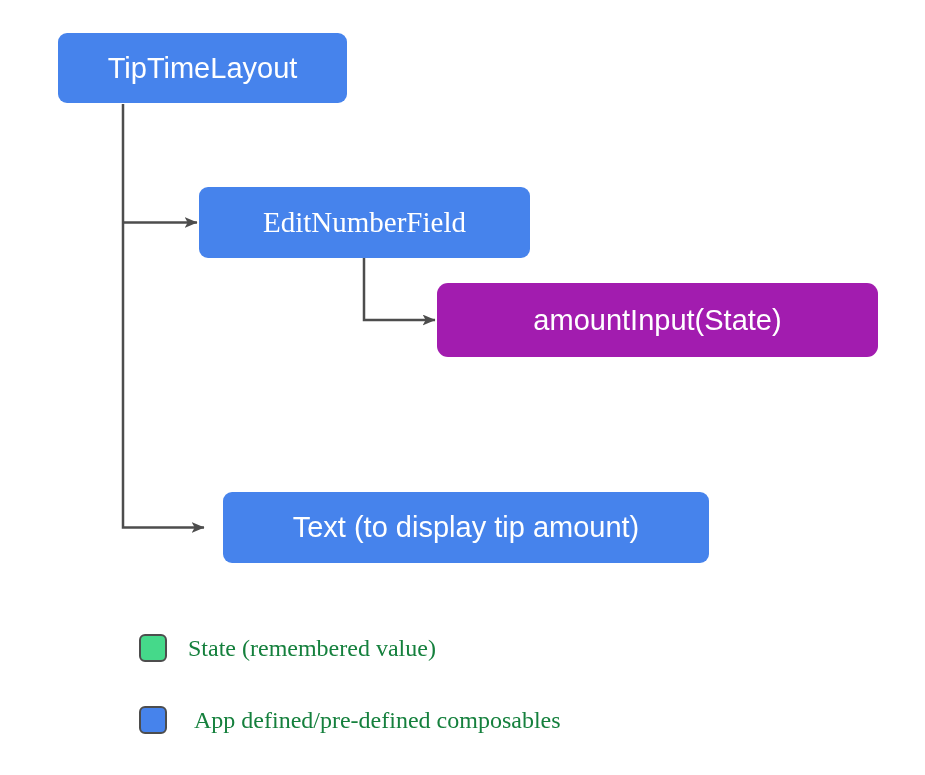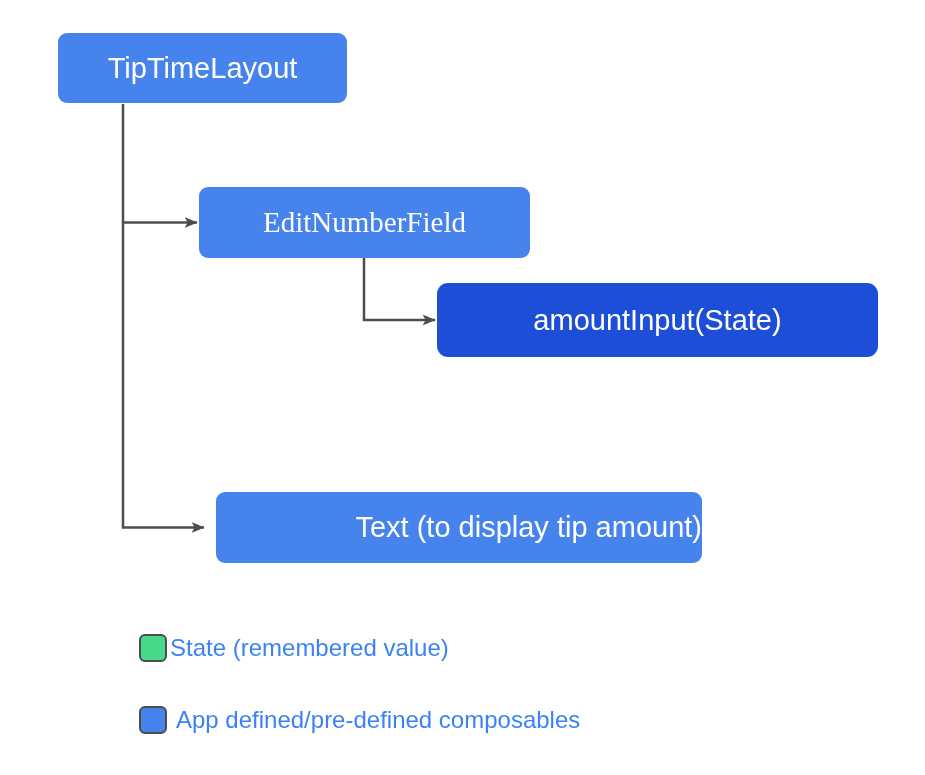--- a/index.html
+++ b/index.html
@@ -29,51 +29,52 @@
     align-items: center;
     justify-content: center;
     color: #ffffff;
     font-size: 29px;
     line-height: 1;
     border-radius: 9px;
     white-space: nowrap;
     text-align: center;
   }
   .node-blue  { background: #4683EC; }
-  .node-green { background: #1d4ed8; }
+  .node-green { background: #a21caf; }
 
   #node-tiptimelayout   { left: 58px;  top: 33px;  width: 289px; height: 70px; }
   #node-editnumberfield { left: 199px; top: 187px; width: 331px; height: 71px; font-family: Liberation Serif, serif; }
   #node-amountinput     { left: 437px; top: 283px; width: 441px; height: 74px; border-radius: 11px; }
-  #node-textdisplay     { left: 216px; top: 492px; width: 486px; height: 71px; justify-content: flex-end; }
+  #node-textdisplay     { left: 223px; top: 492px; width: 486px; height: 71px; }
 
   .legend-row {
     position: absolute;
     left: 139px;
     display: flex;
     align-items: center;
   }
   #legend-state       { top: 634px; }
   #legend-composables { top: 706px; gap: 6px; }
   .swatch {
     width: 28px;
     height: 28px;
     box-sizing: border-box;
     border: 2.5px solid #4D4D4D;
     border-radius: 6px;
     flex: 0 0 auto;
   }
   .swatch-green { background: #45D98A; }
   .swatch-blue  { background: #4683EC; }
   .legend-label {
-    margin-left: 3px;
+    margin-left: 21px;
     font-size: 24px;
-    color: #3b82f6;
+    color: #15803d;
     line-height: 28px;
     white-space: nowrap;
+    font-family: Liberation Serif, serif;
   }
 </style>
 </head>
 <body>
 
 <div class="canvas">
 
   <svg class="connectors" viewBox="0 0 925 775" xmlns="http://www.w3.org/2000/svg">
     <defs>
       <marker id="arrowhead" markerUnits="userSpaceOnUse" markerWidth="14" markerHeight="11" refX="12.5" refY="5.5" orient="auto">

